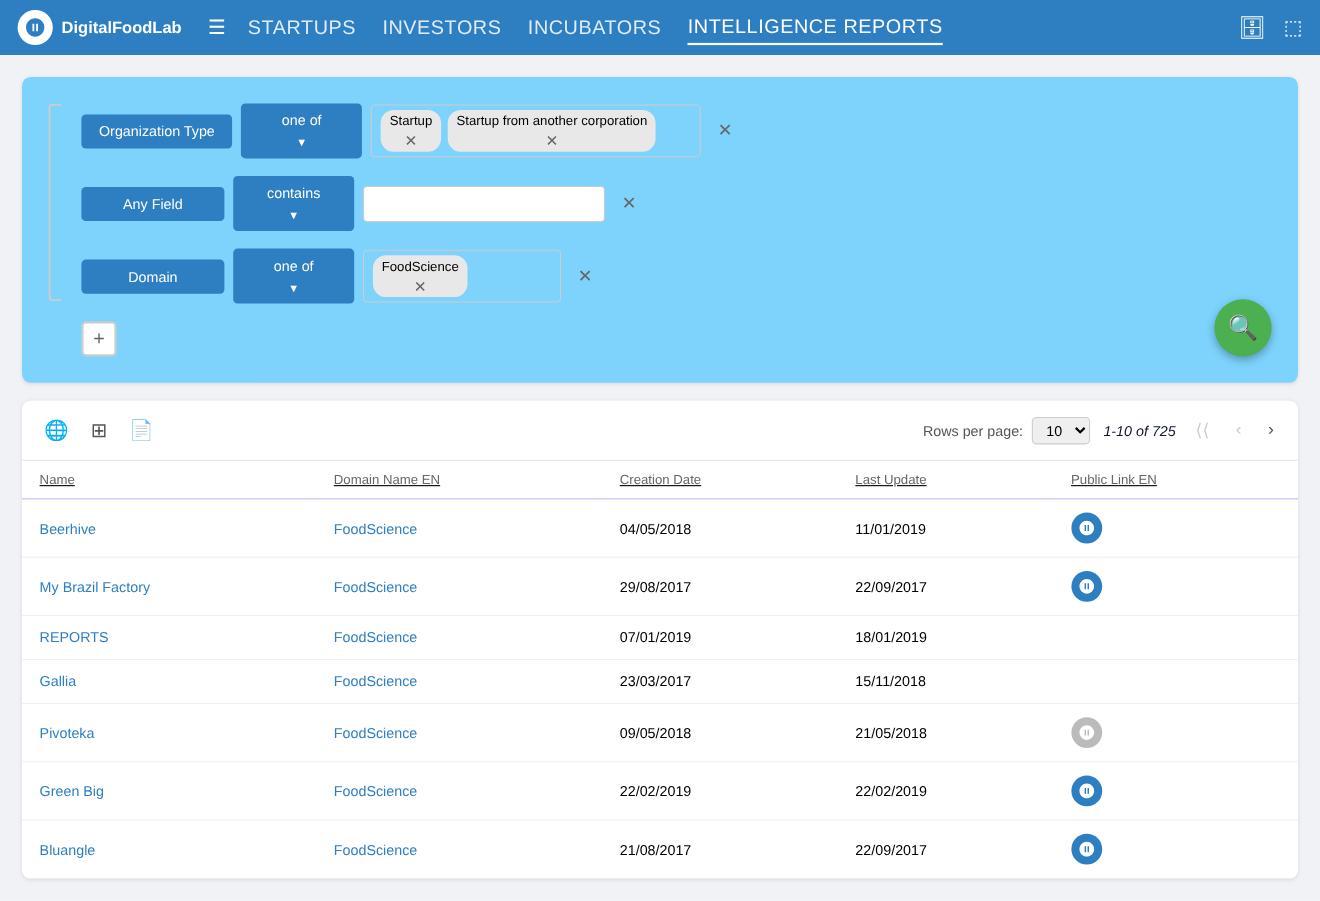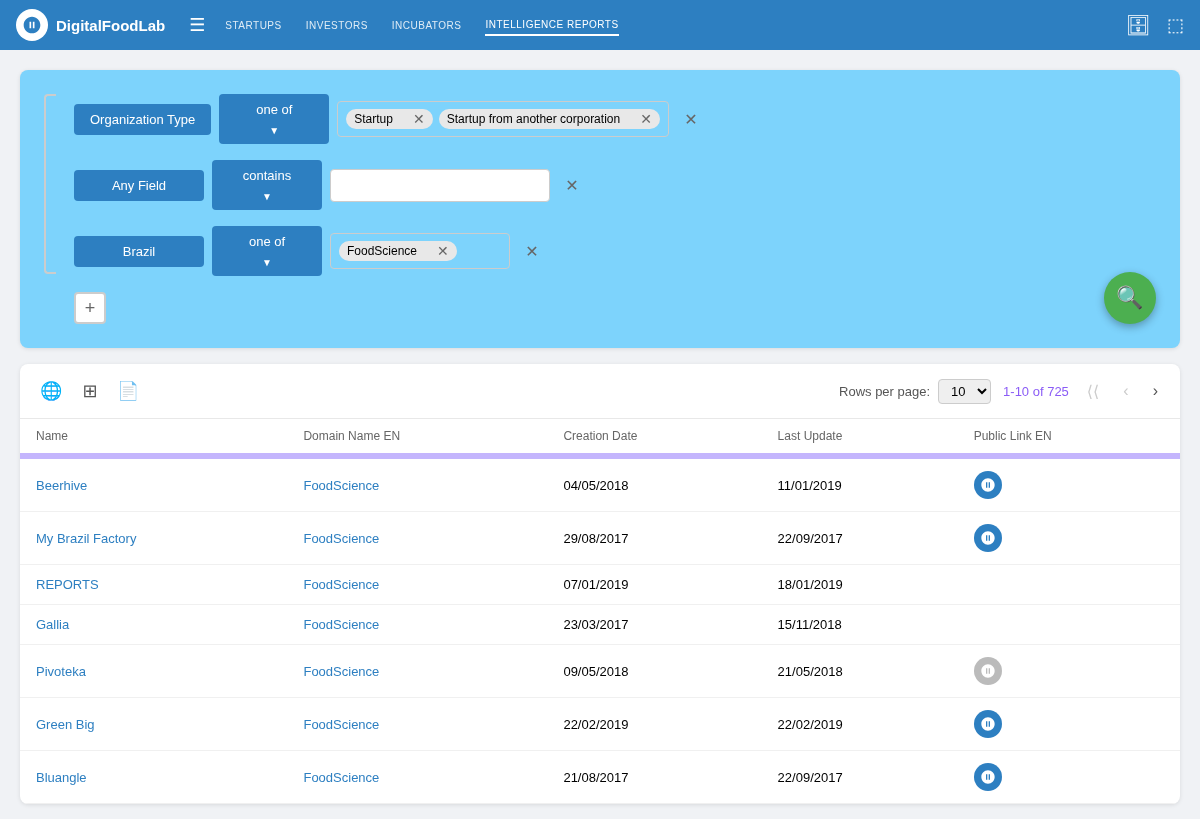--- a/index.html
+++ b/index.html
@@ -33,21 +33,21 @@
     .logo-text { font-weight: 600; font-size: 15px; color: white; }
     .hamburger { 
       color: white; 
       font-size: 18px; 
       margin-right: 20px;
       cursor: pointer;
     }
     .nav-items { display: flex; align-items: center; gap: 24px; flex: 1; }
     .nav-item { 
       color: rgba(255,255,255,0.85); 
-      font-size: 10px; 
+      font-size: 18px; 
       font-weight: 500;
       cursor: pointer;
       padding: 4px 0;
       letter-spacing: 0.5px;
     }
     .nav-item.active { 
       color: white;
       border-bottom: 2px solid white;
     }
     .header-right { margin-left: auto; display: flex; align-items: center; gap: 16px; }
@@ -132,21 +132,22 @@
       min-height: 36px;
     }
 
     .tag {
       background: #e8e8e8;
       border-radius: 12px;
       padding: 3px 8px;
       font-size: 12px;
       display: flex;
       align-items: center;
-      gap: 20px;
+      gap: 4px;
+      flex-direction: column;
     }
 
     .tag-close {
       cursor: pointer;
       font-size: 14px;
       color: #666;
       line-height: 1;
     }
 
     .filter-clear-btn {
@@ -242,39 +243,40 @@
     }
 
     .rows-per-page { display: flex; align-items: center; gap: 8px; margin-left: 18px; }
     .rows-select {
       border: 1px solid #ccc;
       border-radius: 4px;
       padding: 3px 8px;
       font-size: 13px;
       cursor: pointer;
     }
-    .page-range { font-size: 13px; color: #8b5cf6; }
+    .page-range { font-size: 13px; color: #0f172a; font-style: italic; }
     .page-btn {
       background: none;
       border: none;
       cursor: pointer;
       color: #555;
       padding: 4px 6px;
       font-size: 16px;
       border-radius: 4px;
     }
     .page-btn.disabled { color: #ccc; cursor: default; }
 
     
     table {
       width: 100%;
       border-collapse: collapse;
     }
     thead tr {
-      border-bottom: 6px solid #c4b5fd;
+      border-bottom: 1px solid #c4b5fd;
+      text-decoration: underline;
     }
     th {
       padding: 10px 16px;
       text-align: left;
       font-size: 12px;
       color: #666;
       font-weight: 500;
     }
     td {
       padding: 12px 16px;
@@ -354,21 +356,21 @@
         <button class="filter-label-btn">Any Field</button>
         <button class="filter-operator-btn">
           <span>contains</span>
           <span class="arrow">▼</span>
         </button>
         <input class="filter-input" type="text" placeholder="" style="">
         <button class="filter-clear-btn">✕</button>
       </div>
 
       <div class="filter-row">
-        <button class="filter-label-btn">Brazil</button>
+        <button class="filter-label-btn">Domain</button>
         <button class="filter-operator-btn">
           <span>one of</span>
           <span class="arrow">▼</span>
         </button>
         <div class="filter-tags-container" style="min-width: 180px;">
           <span class="tag">
             <span>FoodScience</span>
             <span class="tag-close">✕</span>
           </span>
         </div>

